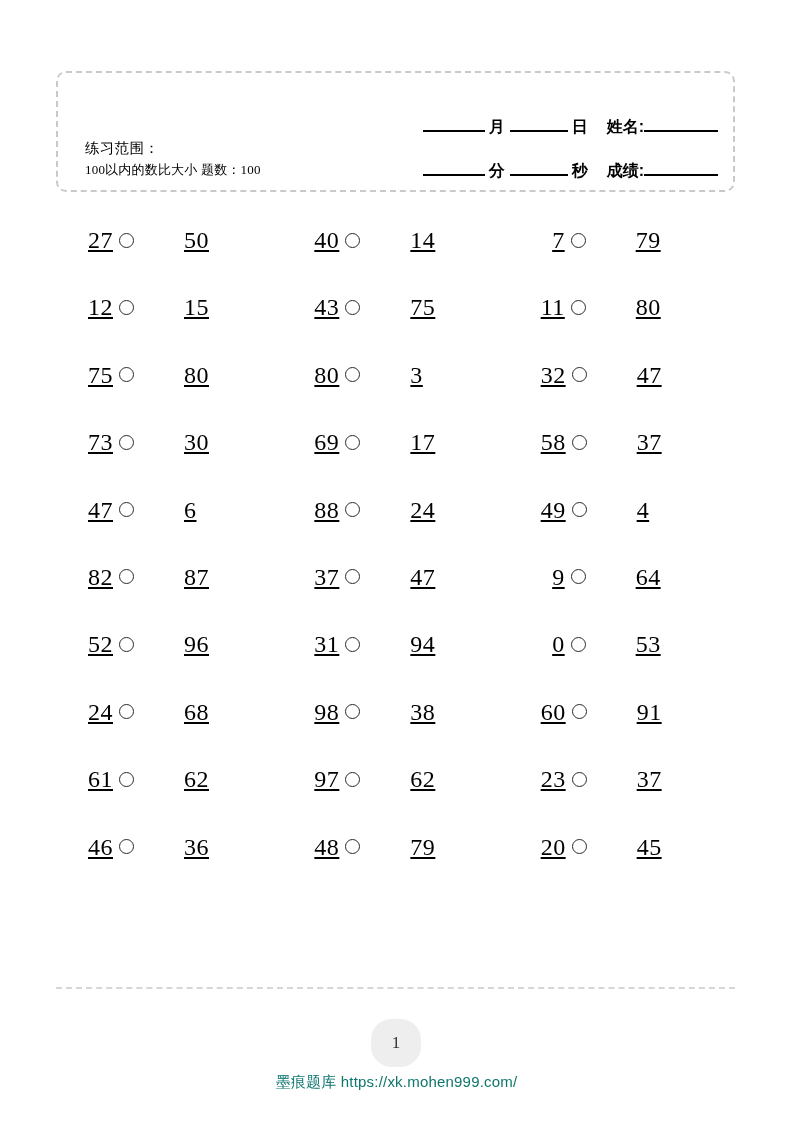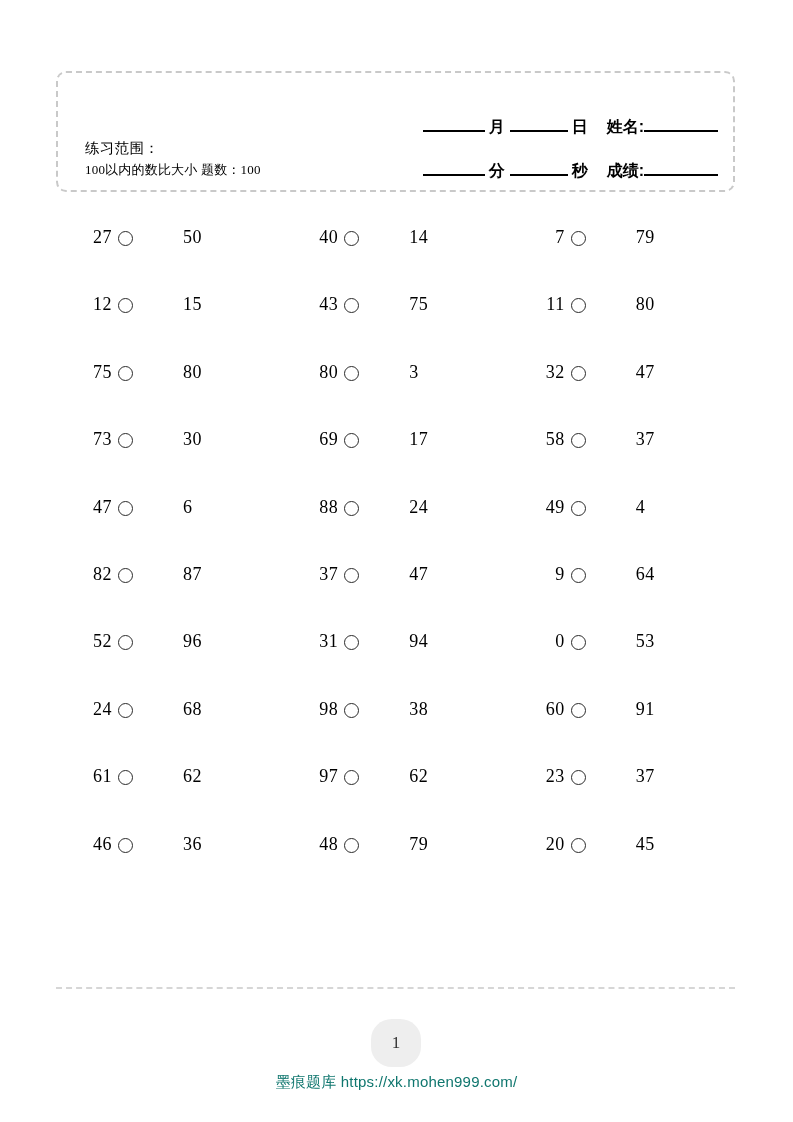--- a/index.html
+++ b/index.html
@@ -88,27 +88,28 @@
     width: 679px;
   }
   .prob-row {
     display: flex;
     height: 67.4px;
     align-items: flex-start;
   }
   .prob-cell {
     width: 33.3333%;
     display: flex;
-    align-items: flex-end;
+    align-items: center;
     justify-content: flex-start;
     padding-left: 32px;
     box-sizing: border-box;
-    font-size: 18px;
+    font-size: 24px;
     line-height: 1;
     letter-spacing: 0.5px;
+    text-decoration: underline;
   }
   .prob-cell .num {
     display: inline-block;
     min-width: 24px;
     text-align: right;
   }
   .prob-cell .num.right {
     text-align: left;
     min-width: 0;
     margin-left: 44px;

